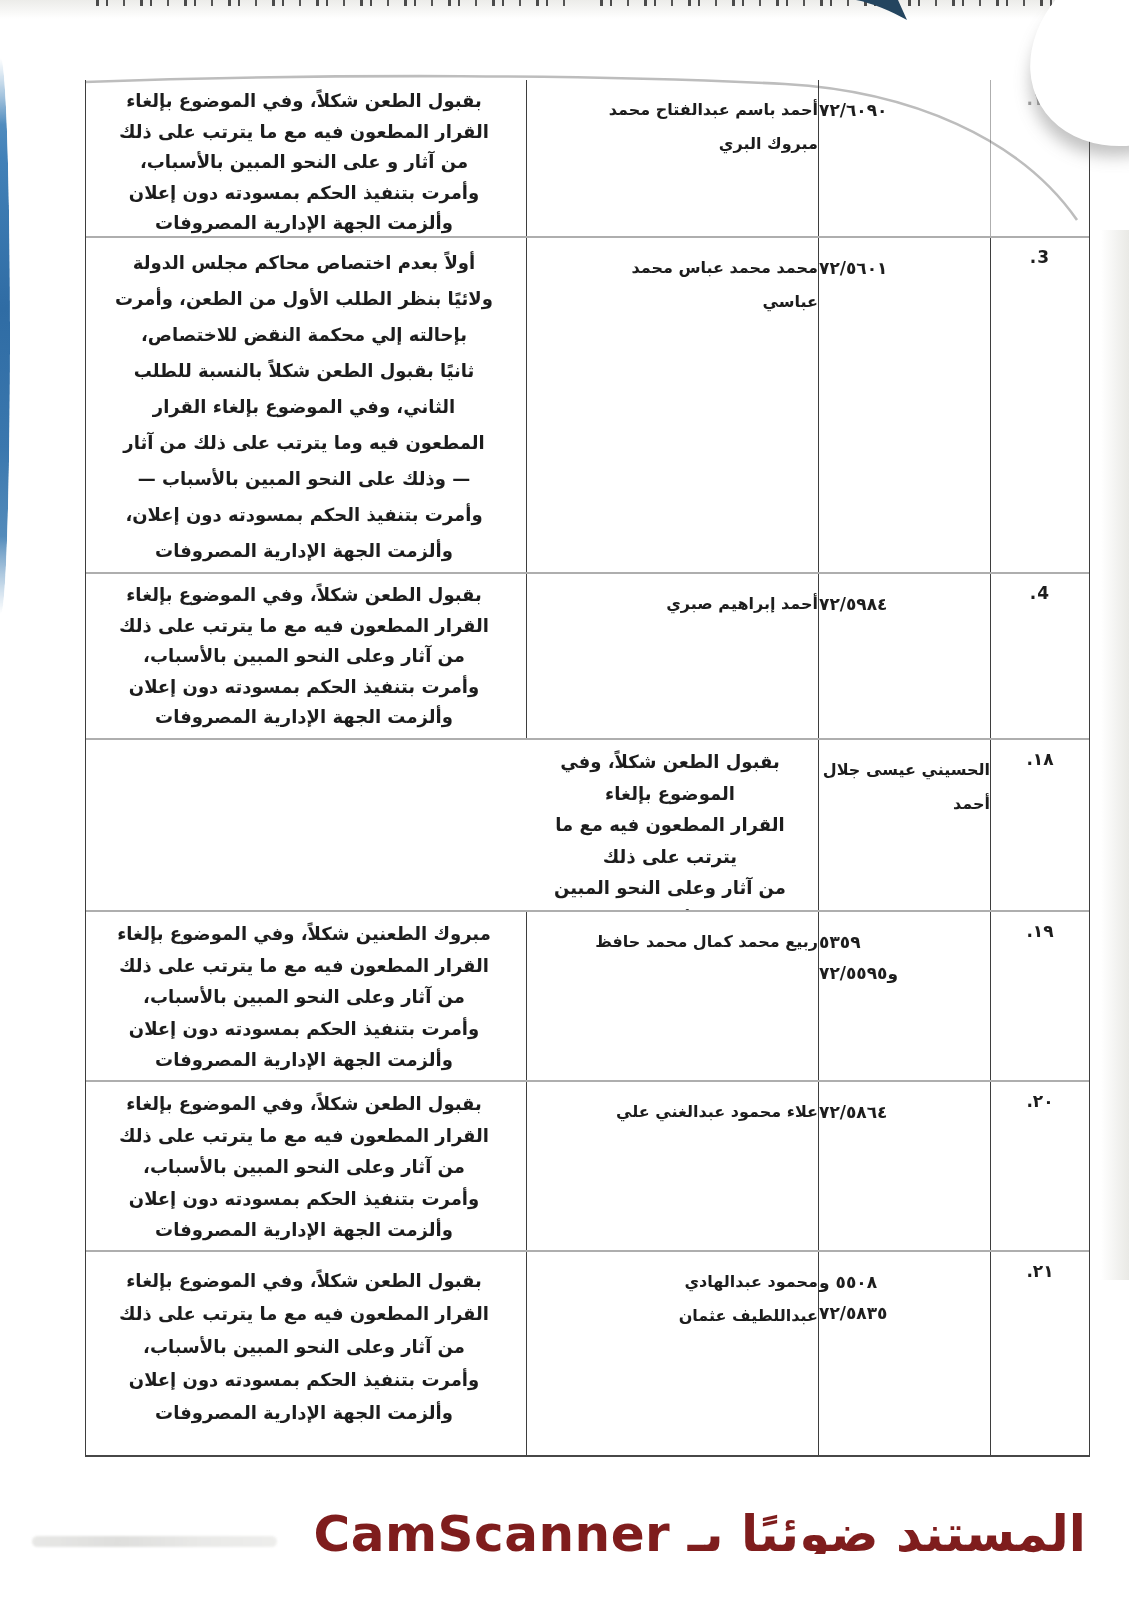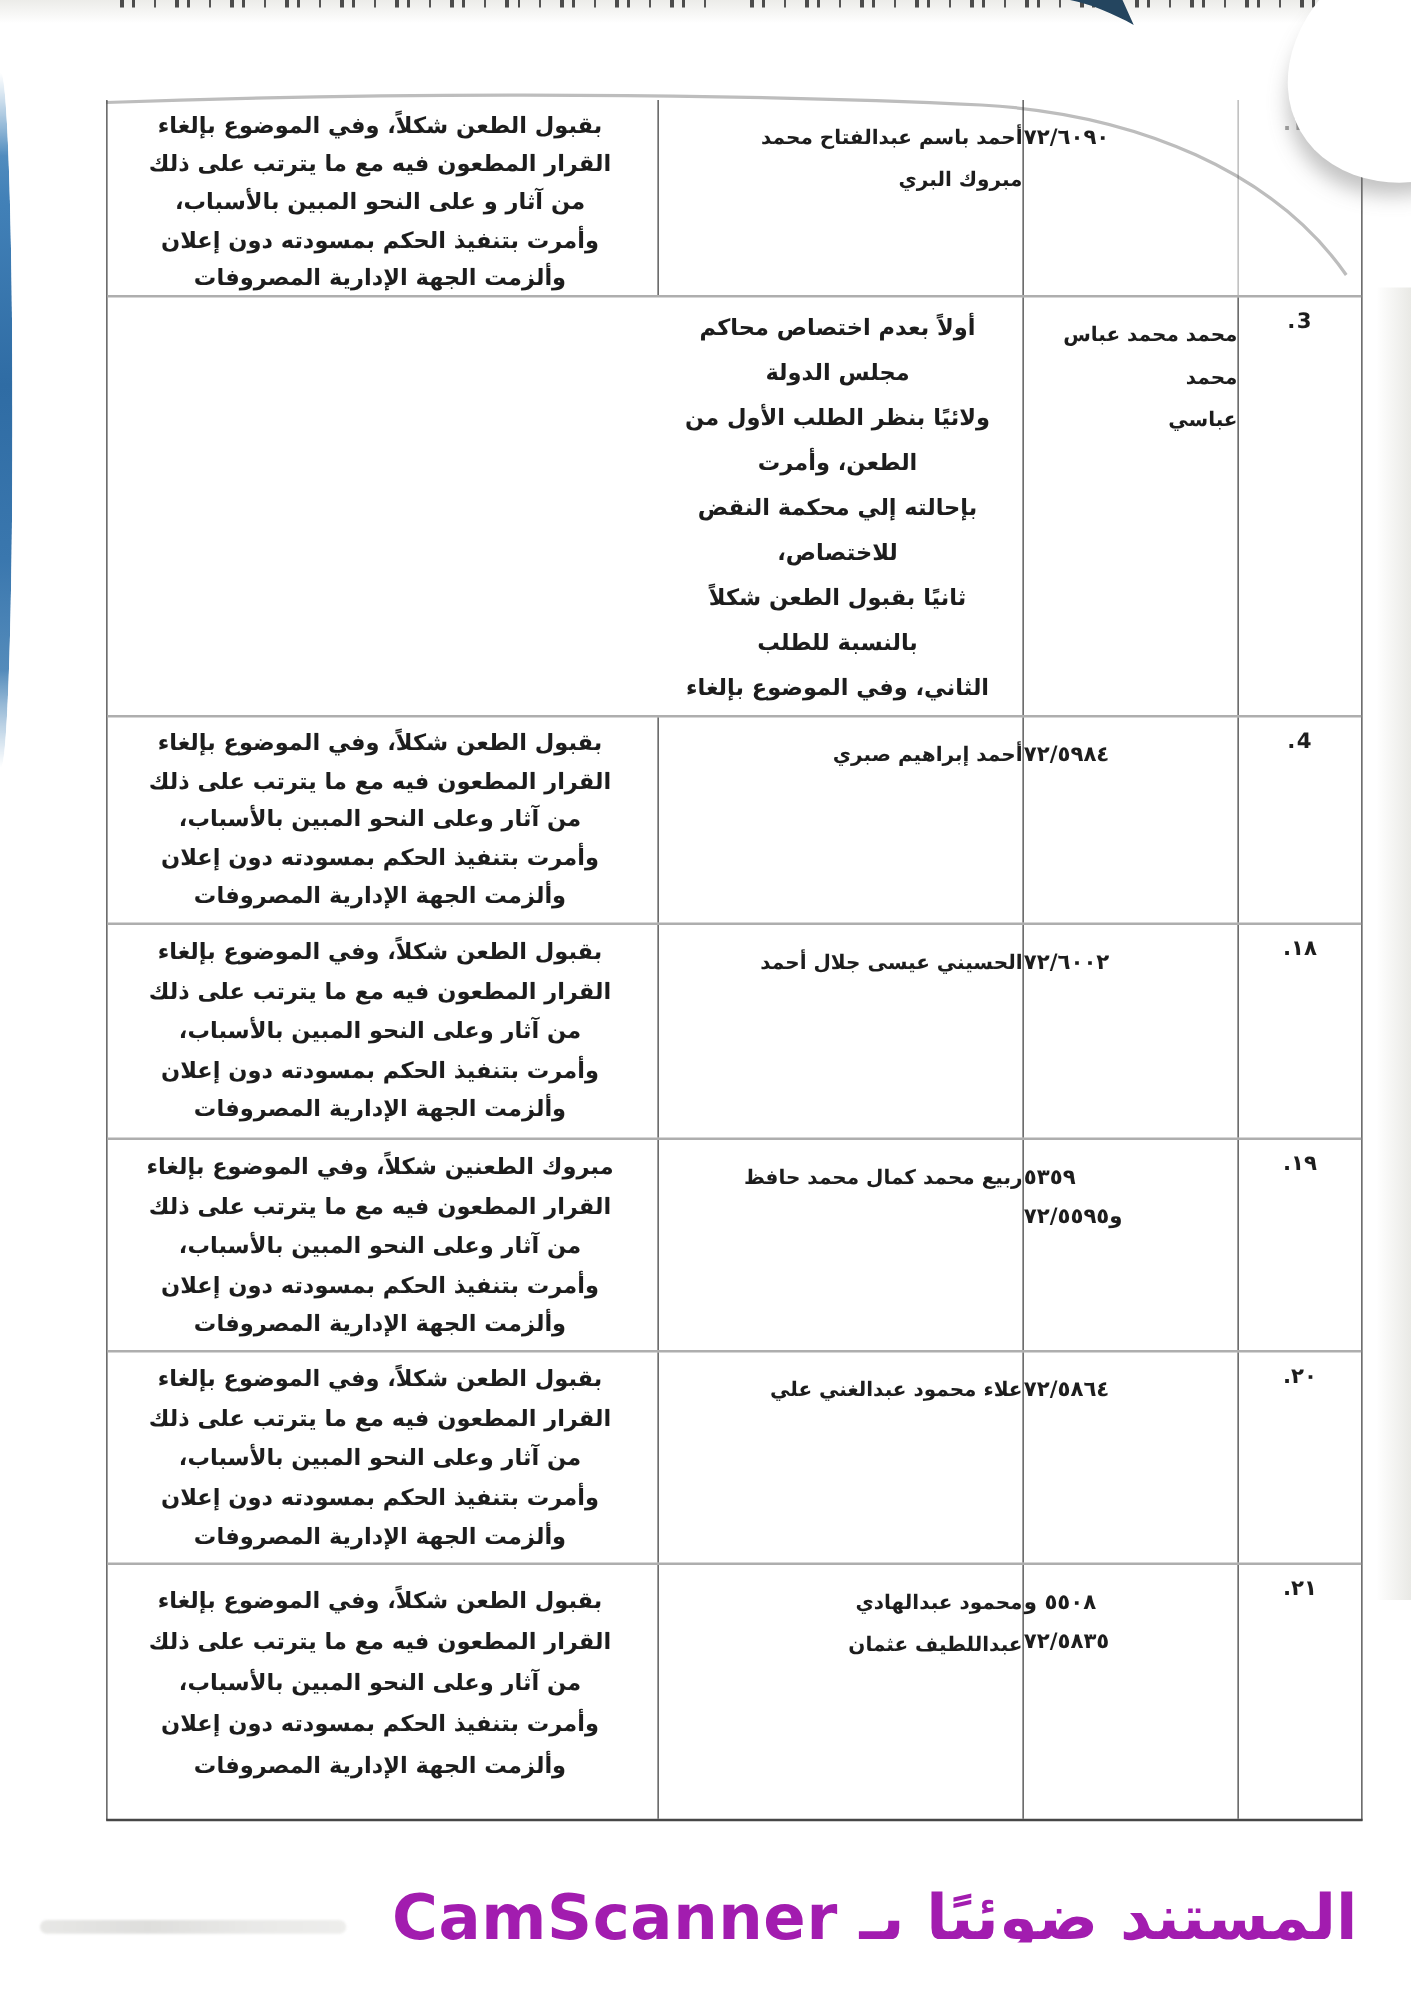--- a/index.html
+++ b/index.html
@@ -47,21 +47,21 @@
   .r15 .c-num{opacity:.42;}
   .c-case{padding-top:15px;text-align:left;font-size:17px;line-height:31px;letter-spacing:1px;}
   .c-name{padding-top:13px;text-align:right;font-size:16px;line-height:34px;}
   .c-dec{padding:6px 12px 0 8px;text-align:center;font-size:18px;line-height:30.5px;}
   .r16 .c-dec{line-height:36px;padding-top:7px;}
   .r21 .c-dec{line-height:33px;padding-top:12px;}
   .r18 .c-dec,.r19 .c-dec,.r20 .c-dec{line-height:31.5px;}
   
   .watermark{position:absolute;top:1504px;right:43px;height:50px;overflow:hidden;
     direction:rtl;z-index:2;}
-  .watermark span{font-size:50px;line-height:60px;font-weight:bold;color:#a21caf;
+  .watermark span{font-size:50px;line-height:60px;font-weight:bold;color:#7f1d1d;
     letter-spacing:.5px;white-space:nowrap;}
   .wm-ghost{position:absolute;left:32px;top:1536px;width:245px;height:11px;z-index:1;
     background:linear-gradient(90deg,#d9d9d6,#c9c9c6 35%,#dcdcd9 70%,#e3e3e0);
     opacity:.6;border-radius:6px;filter:blur(1px);}
 </style>
 </head>
 <body>
 
 <div class="top-shade"></div>
 <div class="top-marks tm-a"></div>
@@ -82,20 +82,21 @@
 مبروك البري</div>
     <div class="cell c-dec">بقبول الطعن شكلاً، وفي الموضوع بإلغاء
 القرار المطعون فيه مع ما يترتب على ذلك
 من آثار و على النحو المبين بالأسباب،
 وأمرت بتنفيذ الحكم بمسودته دون إعلان
 وألزمت الجهة الإدارية المصروفات</div>
   </div>
 
   <div class="row r16">
     <div class="cell c-num">3.</div>
+    <div class="cell c-case">٧٢/٥٦٠١</div>
     <div class="cell c-name">محمد محمد عباس محمد
 عباسي</div>
     <div class="cell c-dec">أولاً بعدم اختصاص محاكم مجلس الدولة
 ولائيًا بنظر الطلب الأول من الطعن، وأمرت
 بإحالته إلي محكمة النقض للاختصاص،
 ثانيًا بقبول الطعن شكلاً بالنسبة للطلب
 الثاني، وفي الموضوع بإلغاء القرار
 المطعون فيه وما يترتب على ذلك من آثار
 — وذلك على النحو المبين بالأسباب —
 وأمرت بتنفيذ الحكم بمسودته دون إعلان،
@@ -108,21 +109,20 @@
     <div class="cell c-name">أحمد إبراهيم صبري</div>
     <div class="cell c-dec">بقبول الطعن شكلاً، وفي الموضوع بإلغاء
 القرار المطعون فيه مع ما يترتب على ذلك
 من آثار وعلى النحو المبين بالأسباب،
 وأمرت بتنفيذ الحكم بمسودته دون إعلان
 وألزمت الجهة الإدارية المصروفات</div>
   </div>
 
   <div class="row r18">
     <div class="cell c-num">١٨.</div>
-    <div class="cell c-case">٧٢/٦٠٠٢</div>
     <div class="cell c-name">الحسيني عيسى جلال أحمد</div>
     <div class="cell c-dec">بقبول الطعن شكلاً، وفي الموضوع بإلغاء
 القرار المطعون فيه مع ما يترتب على ذلك
 من آثار وعلى النحو المبين بالأسباب،
 وأمرت بتنفيذ الحكم بمسودته دون إعلان
 وألزمت الجهة الإدارية المصروفات</div>
   </div>
 
   <div class="row r19">
     <div class="cell c-num">١٩.</div>

